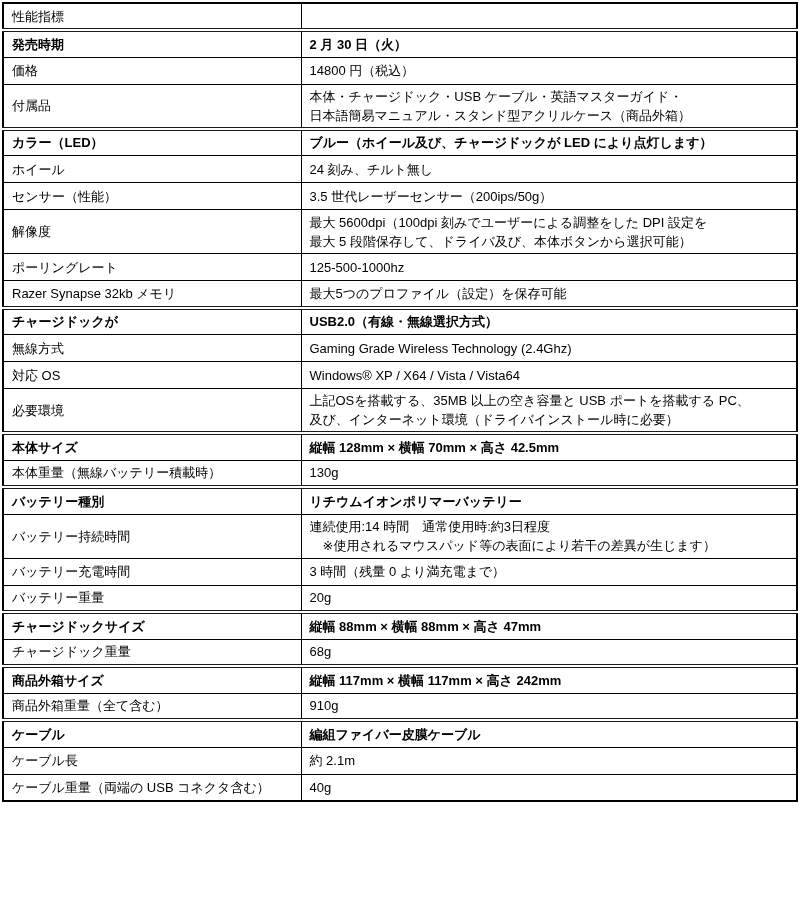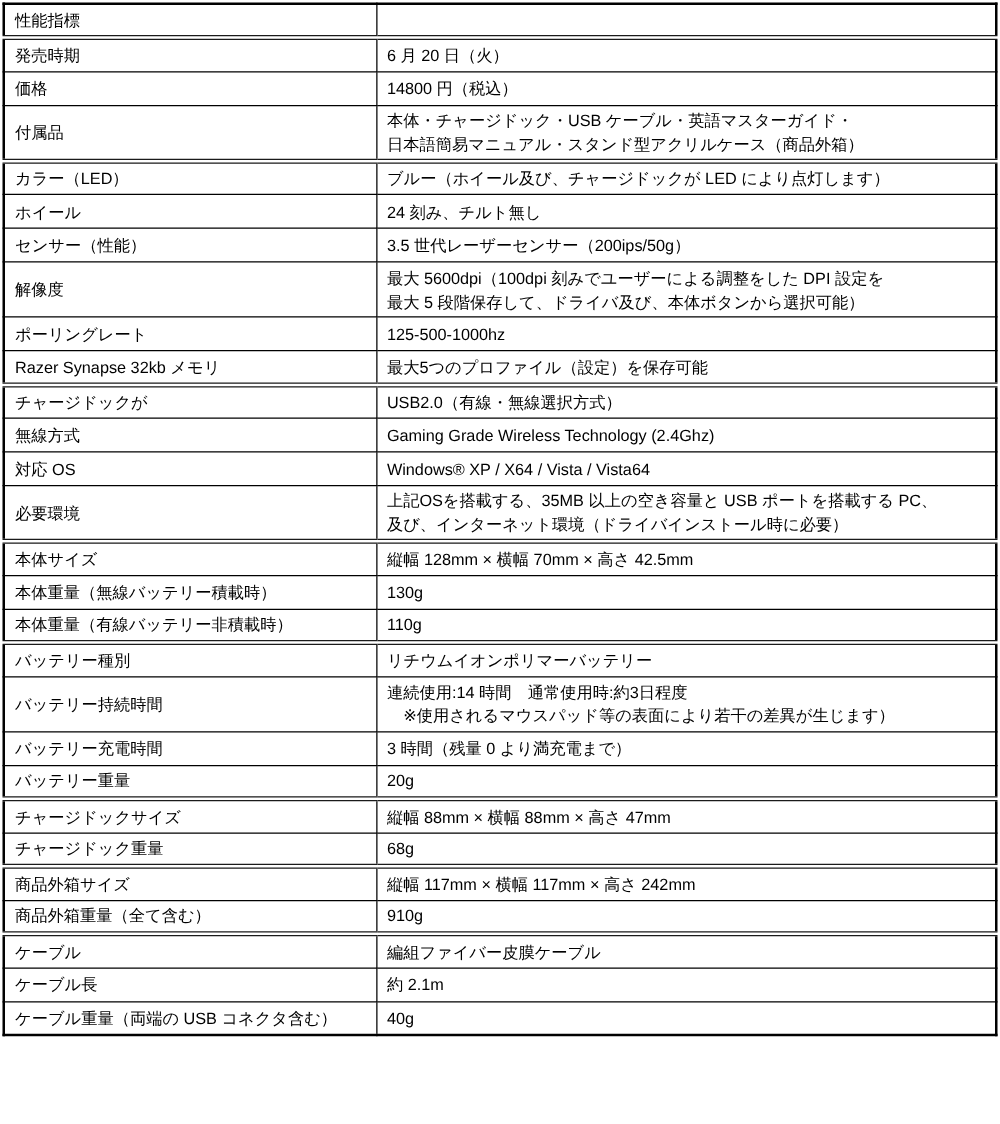--- a/index.html
+++ b/index.html
@@ -26,21 +26,21 @@
     color: #000000;
     line-height: 19px;
     vertical-align: middle;
     padding: 2px 6px 2px 8px;
     height: 27px;
     overflow: hidden;
     white-space: nowrap;
   }
   table.spec-table col.label-col { width: 298px; }
   tr.tall td { height: 44px; }
-  tr.section-start td { border-top: 4px double #1a1a1a; }
+  tr.section-start td { border-top: 4px double #1a1a1a; font-weight: bold; }
   .value-line { line-height: 19px; }
   .wavy {
     text-decoration-style: wavy;
     text-decoration-color: #3aa53a;
     text-decoration-thickness: 1px;
     text-underline-offset: 3px;
   }
 </style>
 </head>
 <body>
@@ -59,21 +59,21 @@
     <td class="value-cell">
             <div class="value-line"><span></span></div>
           </td>
   </tr>
 
   <tr class="section-start">
     <td class="label-cell">
       <span>発売時期</span>
     </td>
     <td class="value-cell">
-            <div class="value-line"><span>6 月 20 日（火）</span></div>
+            <div class="value-line"><span>2 月 30 日（火）</span></div>
           </td>
   </tr>
 
   <tr>
     <td class="label-cell">
       <span>価格</span>
     </td>
     <td class="value-cell">
             <div class="value-line"><span>14800 円（税込）</span></div>
           </td>
@@ -193,28 +193,20 @@
 
   <tr>
     <td class="label-cell">
       <span>本体重量（無線バッテリー積載時）</span>
     </td>
     <td class="value-cell">
             <div class="value-line"><span>130g</span></div>
           </td>
   </tr>
 
-  <tr>
-    <td class="label-cell">
-      <span>本体重量（有線バッテリー非積載時）</span>
-    </td>
-    <td class="value-cell">
-            <div class="value-line"><span>110g</span></div>
-          </td>
-  </tr>
 
   <tr class="section-start">
     <td class="label-cell">
       <span>バッテリー種別</span>
     </td>
     <td class="value-cell">
             <div class="value-line"><span>リチウムイオンポリマーバッテリー</span></div>
           </td>
   </tr>
 

